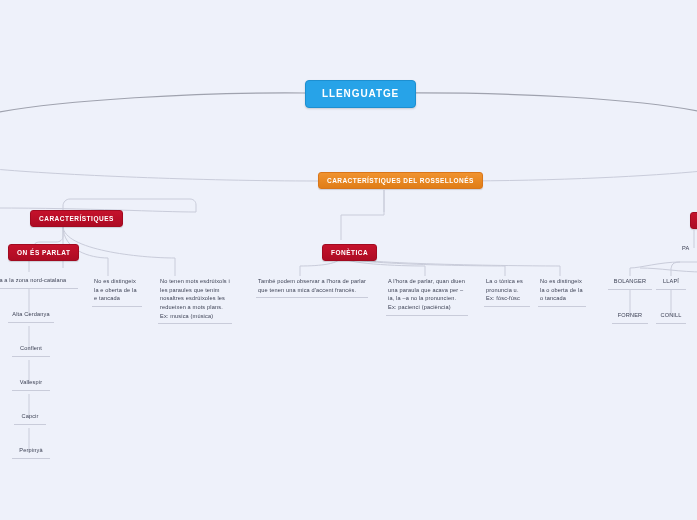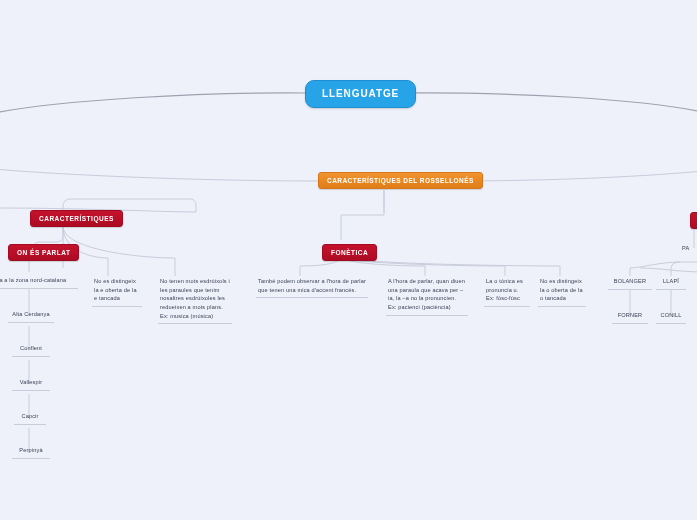--- a/index.html
+++ b/index.html
@@ -28,21 +28,21 @@
   .node {
     position: absolute;
     box-sizing: border-box;
     white-space: nowrap;
   }
 
   
   .node-root {
     background: #27a3e8;
     border: 1px solid #1d8fd0;
-    border-radius: 9px;
+    border-radius: 4px;
     color: #ffffff;
     font-size: 10px;
     font-weight: bold;
     letter-spacing: 0.9px;
     padding: 7px 16px 8px 16px;
     text-align: center;
     box-shadow: 0 1px 2px rgba(0,0,0,0.16);
   }
 
   

